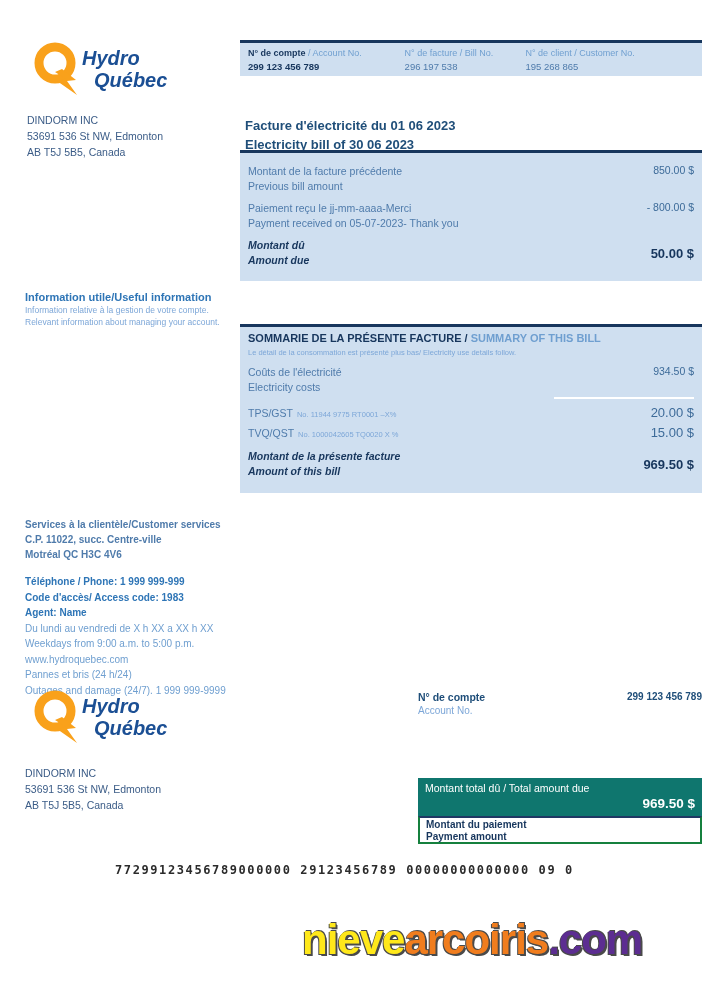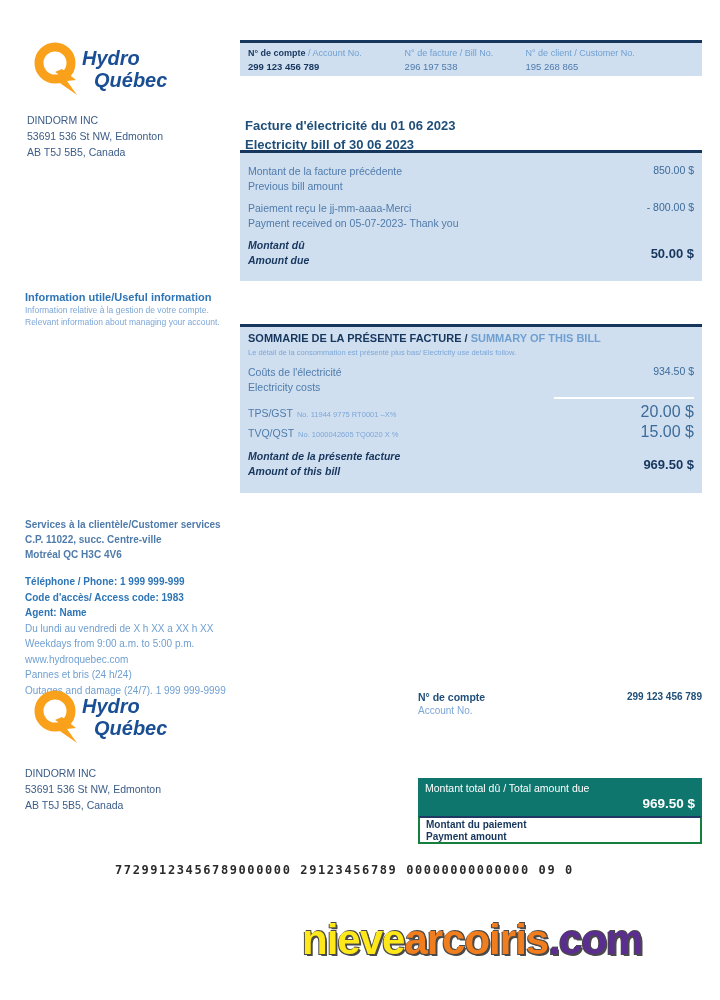--- a/index.html
+++ b/index.html
@@ -46,21 +46,21 @@
 
   .srow { display:flex; justify-content:space-between; margin:7px 0;gap:47px; }
   .srow .l1, .srow .l2 { font-size:10.5px; color:#4f7bab; line-height:15px; }
   .srow .amt { font-size:10.5px; color:#3d6b99; white-space:nowrap; }
   .srow.bold-row .l1, .srow.bold-row .l2 { font-weight:bold; color:#17365d;font-style:italic; }
   .srow.bold-row .amt { font-weight:bold; font-size:13px; color:#17365d; align-self:center; }
 
   .trow { display:flex; justify-content:space-between; align-items:baseline; margin:2px 0; }
   .trow .code { font-size:10.5px; color:#4f7bab; }
   .trow .ref { font-size:7.5px; color:#7da7d8; margin-left:4px; }
-  .trow .amt { font-size:16px; color:#3d6b99; white-space:nowrap;text-align:right; }
+  .trow .amt { font-size:13px; color:#3d6b99; white-space:nowrap;text-align:right; }
 
   .white-rule { height:2px; background:#ffffff; width:140px; margin:2px 0 4px auto; }
 
   
   .info-title { font-size:11px; font-weight:bold; color:#2e75b6; line-height:14px; }
   .info-small { font-size:8.5px; color:#7da7d8; line-height:12px; }
 
   .svc { font-size:10px; color:#4f7bab; line-height:15px; }
 
   .contact div { font-size:10px; line-height:15.5px; }

